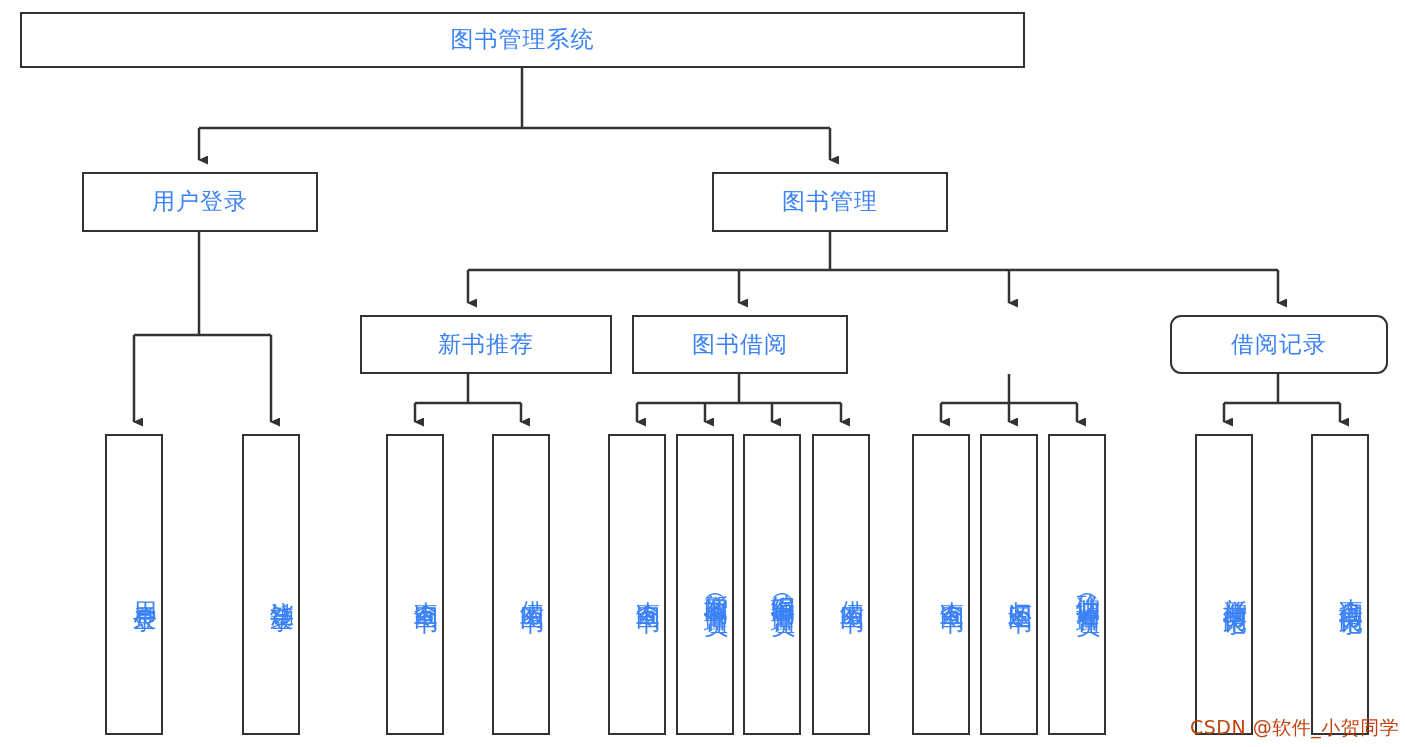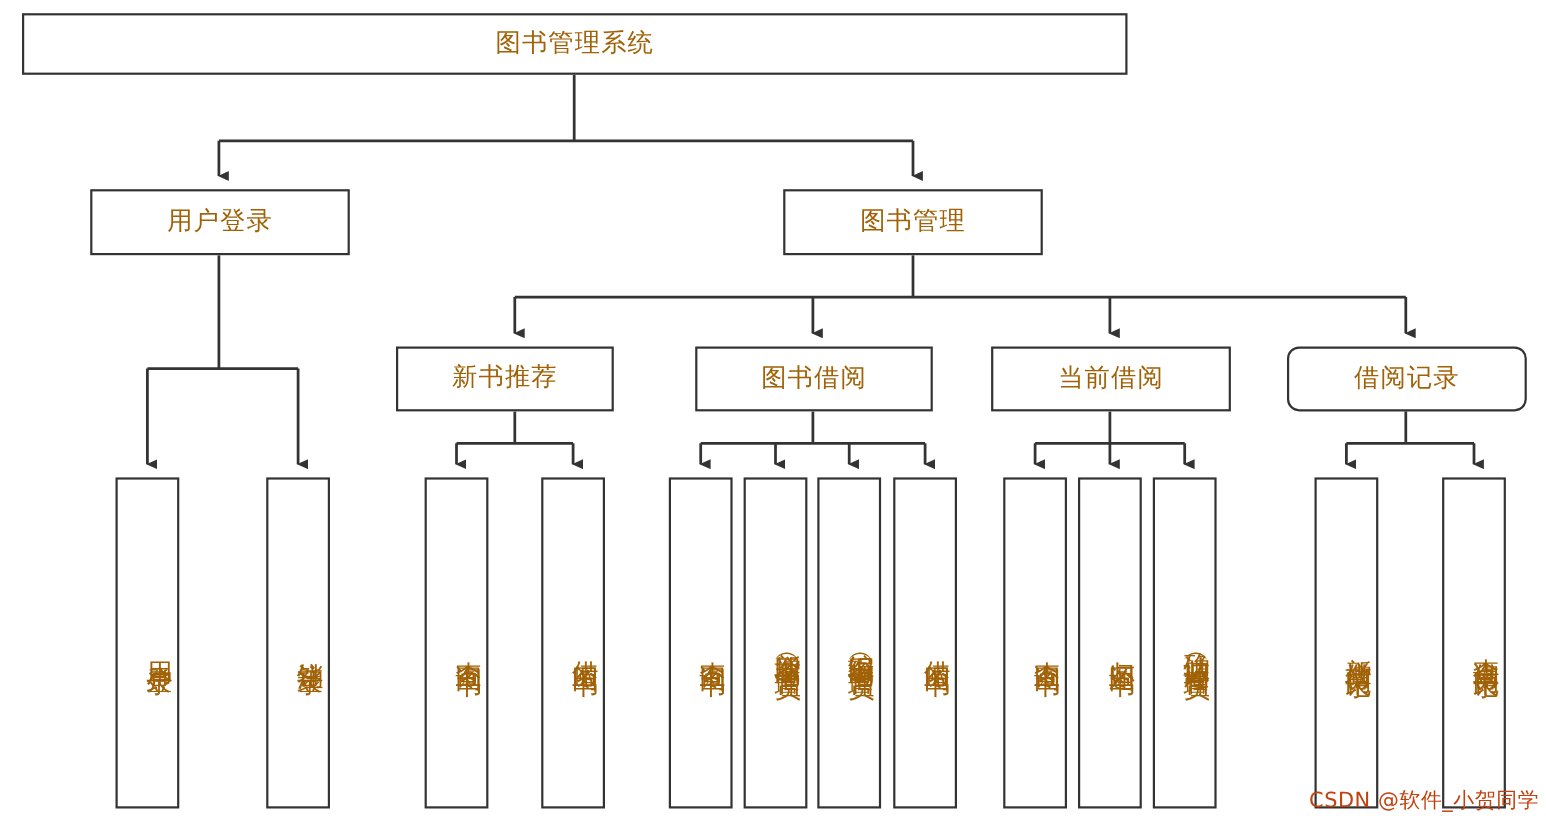--- a/index.html
+++ b/index.html
@@ -24,21 +24,21 @@
     pointer-events: none;
   }
   .node {
     position: absolute;
     box-sizing: border-box;
     border: 2.5px solid #333333;
     background: #ffffff;
     display: flex;
     align-items: center;
     justify-content: center;
-    color: #a16207;
+    color: #3b82f6;
   }
   .node.h {
     font-size: 23px;
     letter-spacing: 1px;
     line-height: 1.1;
   }
   .node.v {
     writing-mode: vertical-rl;
     text-orientation: upright;
     font-size: 24px;
@@ -121,28 +121,25 @@
     <span>图书管理系统</span>
   </div>
 
   <div class="node h" style="left:82px; top:172px; width:236px; height:60px;">
     <span>用户登录</span>
   </div>
   <div class="node h" style="left:712px; top:172px; width:236px; height:60px;">
     <span>图书管理</span>
   </div>
 
-  <div class="node h" style="left:360px; top:315px; width:198px; height:59px;font-family:Liberation Mono, monospace;">
+  <div class="node h" style="left:360px; top:315px; width:252px; height:59px;">
     <span>新书推荐</span>
   </div>
   <div class="node h" style="left:632px; top:315px; width:216px; height:59px;">
     <span>图书借阅</span>
-  </div>
-  <div class="node h" style="left:901px; top:315px; width:218px; height:59px;">
-    <span>当前借阅</span>
   </div>
   <div class="node h" style="left:1170px; top:315px; width:218px; height:59px;border-radius:11px;">
     <span>借阅记录</span>
   </div>
 
   <div class="node v" style="left:105px; top:434px; width:58px; height:301px;">
     <span class="vtext">用户登录</span>
   </div>
   <div class="node v" style="left:242px; top:434px; width:58px; height:301px;">
     <span class="vtext">注销登录</span>

